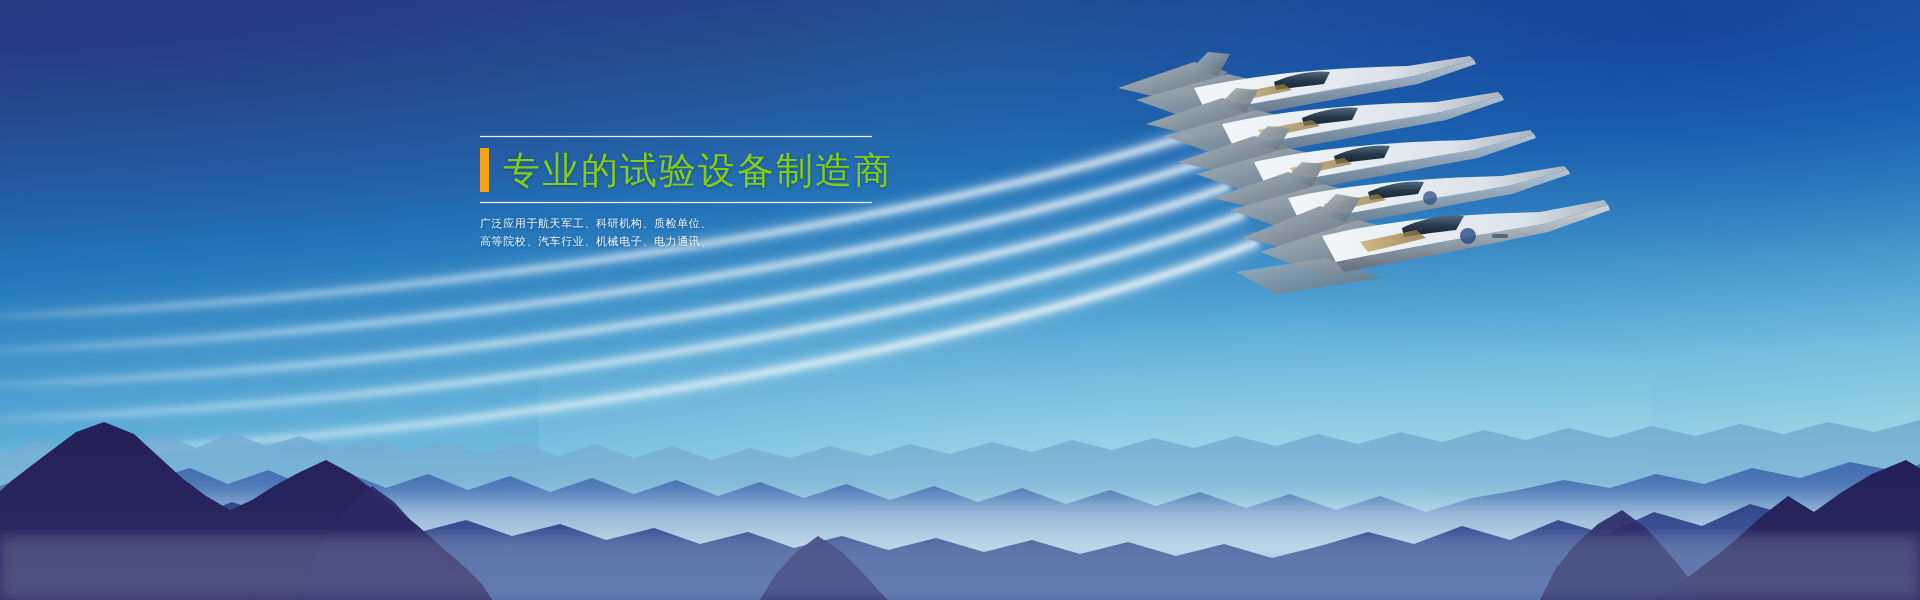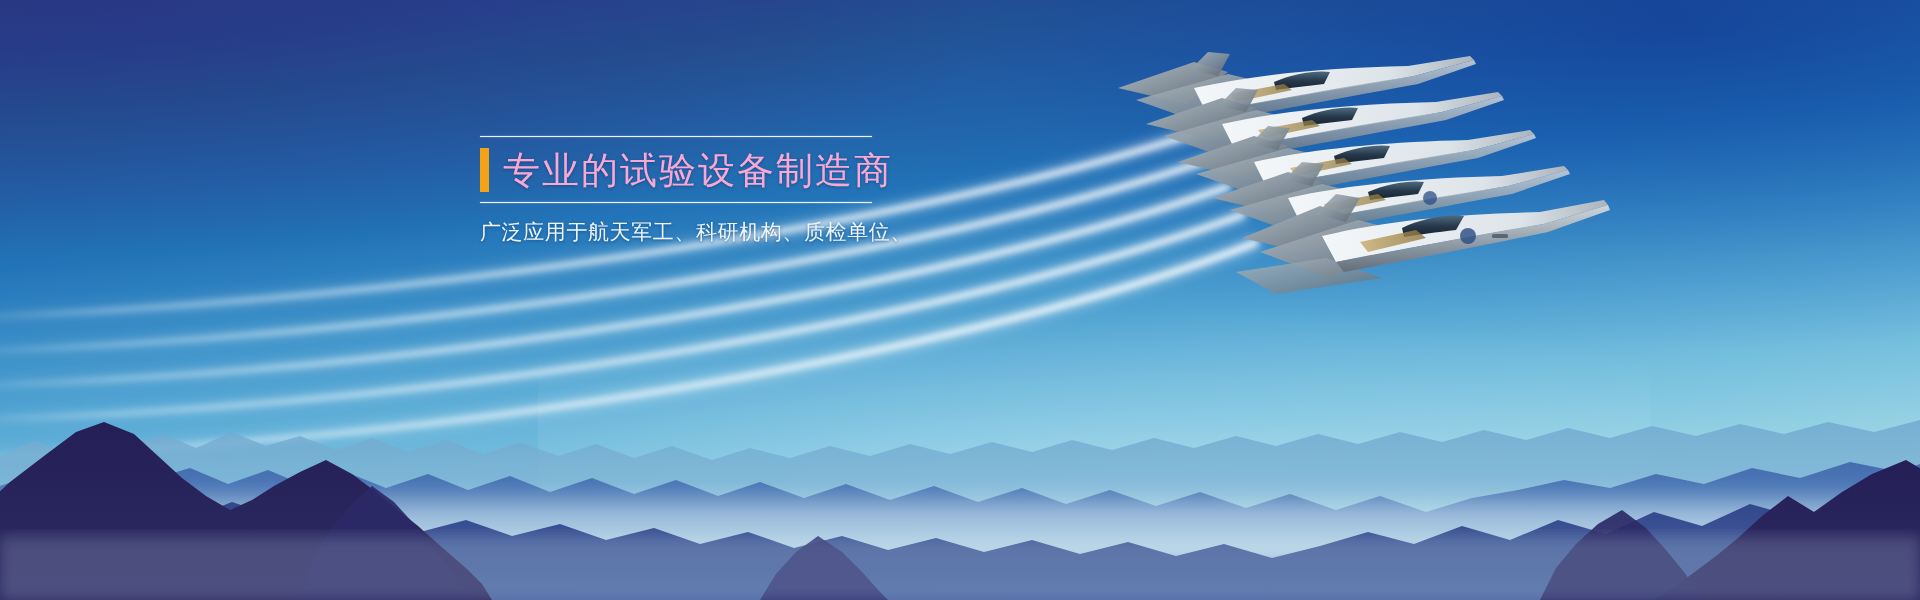--- a/index.html
+++ b/index.html
@@ -99,30 +99,30 @@
   }
   .accent-bar {
     width:9px; height:44px;
     background:#f5a316;
     flex:0 0 auto;
     margin-right:14px;
   }
   .headline {
     font-size:37px;
     line-height:1;
-    color:#f9a8d4;
+    color:#84cc16;
     letter-spacing:2px;
     font-weight:400;
     white-space:nowrap;
     text-shadow:0 1px 3px rgba(10,40,95,0.45);
   }
 
   .subcopy {
     margin-top:12px;
-    font-size:21px;
+    font-size:11px;
     line-height:1.62;
     color:#eef6fb;
     letter-spacing:0.6px;
     text-shadow:0 1px 3px rgba(10,45,100,0.5);
   }
   .subcopy div { white-space:nowrap; }
 </style>
 </head>
 <body>
 
@@ -317,16 +317,17 @@
 
     <div class="headline-row">
       <div class="accent-bar"></div>
       <div class="headline">专业的试验设备制造商</div>
     </div>
 
     <div class="rule bottom"></div>
 
     <div class="subcopy">
       <div>广泛应用于航天军工、科研机构、质检单位、</div>
+      <div>高等院校、汽车行业、机械电子、电力通讯、</div>
     </div>
   </div>
 
 </div>
 
 </body></html>

